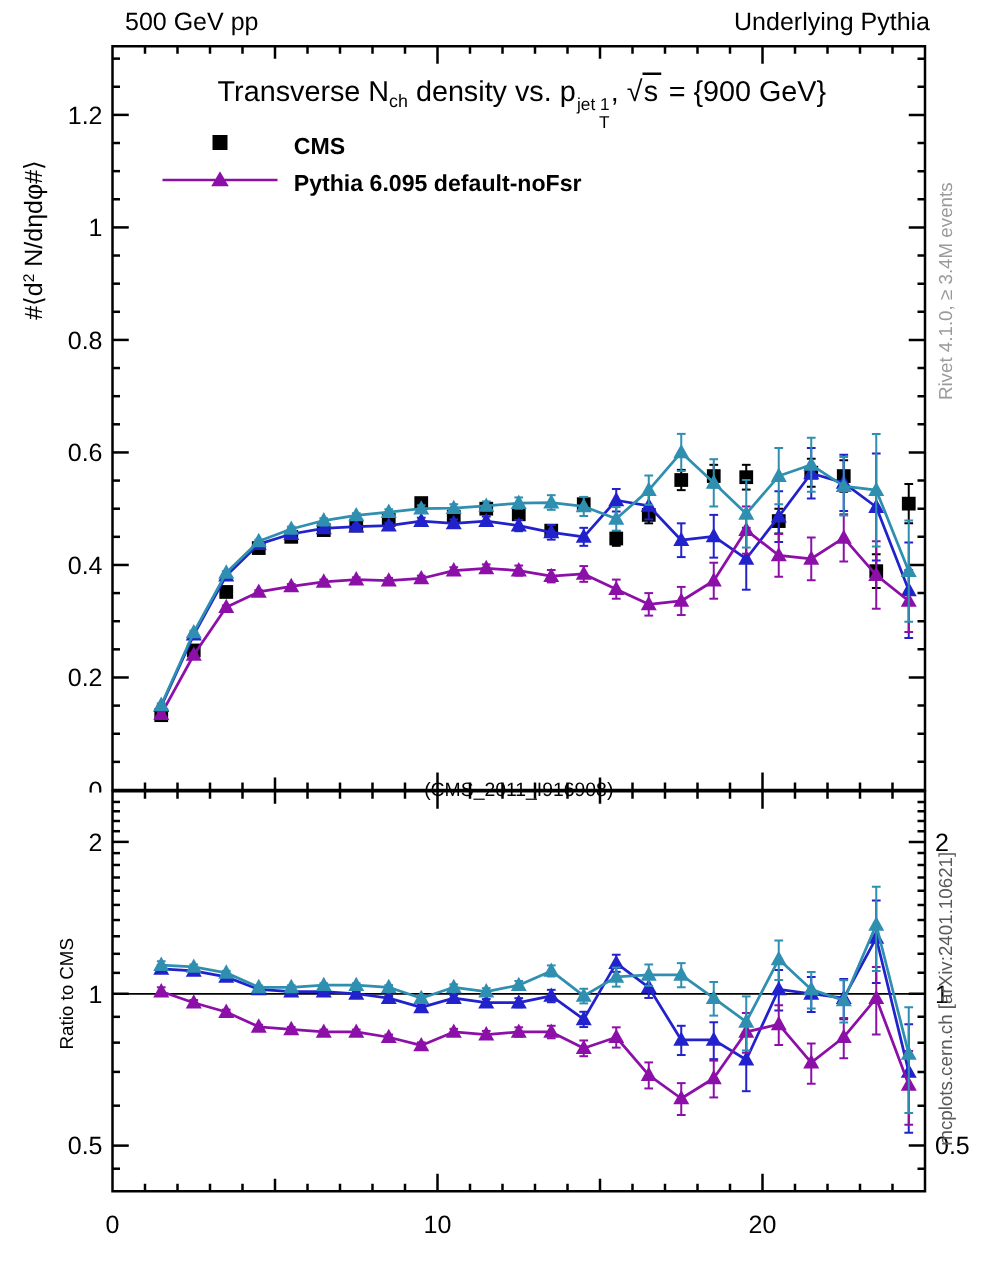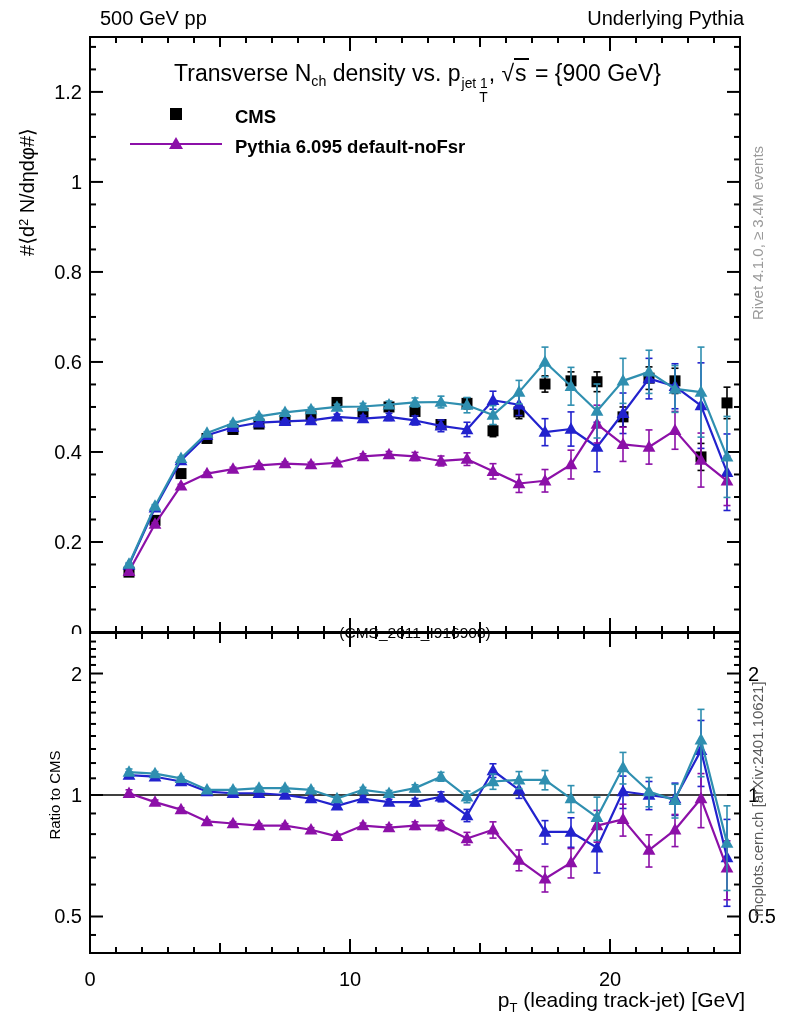--- a/index.html
+++ b/index.html
@@ -988,14 +988,13 @@
   <div class="vlabel" style="left:54px;top:795px">
     <span class="ylab-ratio">Ratio to CMS</span>
   </div>
   <div class="vlabel" style="left:757px;top:233px">
     <span class="sidenote" id="side-top" style="color: rgb(154, 154, 154);">Rivet 4.1.0, ≥ 3.4M events</span>
   </div>
   <div class="vlabel" style="left:757px;top:799px">
     <span class="sidenote" id="side-bottom" style="color: rgb(90, 90, 90);">mcplots.cern.ch [arXiv:2401.10621]</span>
   </div>
 
-  <div class="overlay xlabel" style="right:41px;top:988px;">p<span class="seg-sub">T</span> (leading track-jet) [GeV]</div>
 </div>
 
 </body></html>

